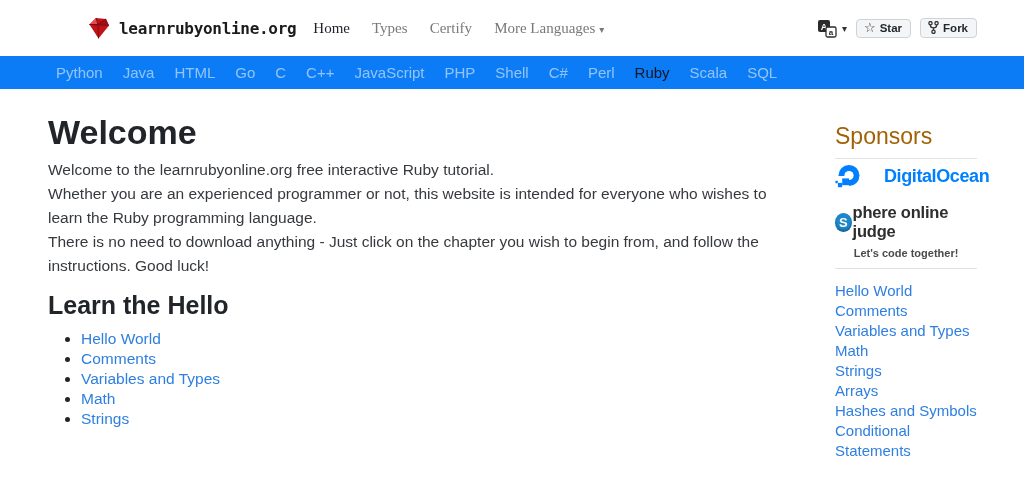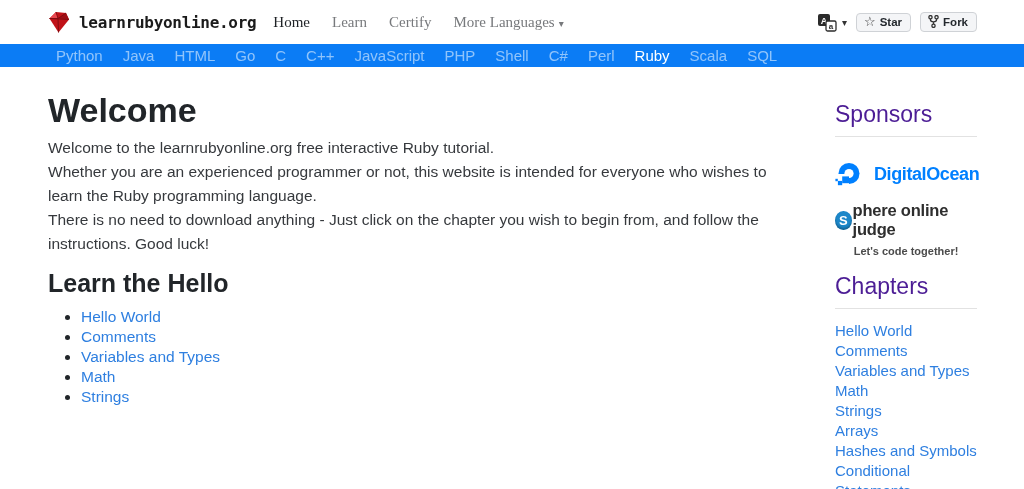--- a/index.html
+++ b/index.html
@@ -1,55 +1,55 @@
 <!DOCTYPE html>
 <html><head>
 <meta charset="utf-8">
 <style>
   * { margin:0; padding:0; box-sizing:border-box; }
   html,body { background:#ffffff; }
   body { font-family:"Liberation Sans","DejaVu Sans",sans-serif; }
   .viewport { position:relative; width:1024px; height:489px; overflow:hidden; background:#fff; }
 
   
-  .topbar { height:44px; display:flex; align-items:center; padding:0 47px 0 45px; background:#fff; }
+  .topbar { height:56px; display:flex; align-items:center; padding:0 47px 0 45px; background:#fff;margin-left:40px; }
   .brand { display:flex; align-items:center; gap:8px; cursor:pointer; }
   .brand-text { font-family:"DejaVu Sans Mono","Liberation Mono",monospace; font-weight:700; font-size:16px; color:#1b1b1b; letter-spacing:-0.3px; }
   .main-nav { display:flex; margin-left:6px; align-items:center; }
   .main-nav a { padding:0 11px; font-size:15px; color:#77797c; text-decoration:none; white-space:nowrap;font-family:Liberation Serif, serif; }
   .main-nav a.active { color:#1f2226; }
   .caret { font-size:10px; color:#77797c; margin-left:4px; }
   .header-actions { margin-left:auto; display:flex; align-items:center; gap:9px; }
   .translate-wrap { display:flex; align-items:center; gap:5px; cursor:pointer; }
   .translate-caret { font-size:10px; color:#333; }
   .gh-btn { display:inline-flex; align-items:center; gap:4px; background:#f4f5f7; border:1px solid #cfd2d6; border-radius:4px; padding:2px 8px 3px 7px; font-size:11.5px; font-weight:700; color:#24292e; font-family:"Liberation Sans",sans-serif; cursor:pointer; }
   .star-glyph { font-size:13px; line-height:11px; color:#333; font-weight:400; }
 
   
-  .langbar { height:23px; background:#0b7cf5; display:flex; align-items:center; padding-left:46px; }
+  .langbar { height:33px; background:#0b7cf5; display:flex; align-items:center; padding-left:46px; }
   .langbar a { padding:0 10px; font-size:15px; color:rgba(255,255,255,0.55); text-decoration:none; white-space:nowrap; }
-  .langbar a.active { color:#ffffff; }
+  .langbar a.active { color:#0f172a; }
 
   
   .content { display:flex; padding:0 47px 0 48px; }
   .main-col { width:768px; }
   .main-col h1 { margin-top:23px; font-size:34px; line-height:40px; font-weight:600; color:#212529; }
   .main-col h1 { margin-bottom:6px; }
   .main-col p { font-size:15.5px; line-height:24px; color:#36393d; }
   .code-inline { font-family:"DejaVu Sans Mono","Liberation Mono",monospace; font-size:12.5px; color:#c7254e; background:#f9f2f4; padding:2px 5px; border-radius:4px; }
   .main-col h2 { margin-top:12px; font-size:25px; line-height:30px; font-weight:700; color:#212529; }
   ul.basics { margin-top:9px; padding-left:33px; }
   ul.basics li { font-size:15.5px; line-height:20px; color:#212529; }
   ul.basics li a { color:#2e7fe0; text-decoration:none; }
 
   
   .sidebar { margin-left:37px; width:142px; }
-  .sidebar h3 { margin-top:34px; font-size:23px; line-height:26px; font-weight:400; color:#4c1d95; }
+  .sidebar h3 { margin-top:34px; font-size:23px; line-height:26px; font-weight:400; color:#a16207; }
   .sidebar hr { border:0; border-top:1px solid #e2e2e2; margin:9px 0 0 0; }
-  .sponsor-do { display:flex; align-items:center; gap:12px; margin-top:24px; cursor:pointer; }
+  .sponsor-do { display:flex; align-items:center; gap:22px; margin-top:4px; cursor:pointer; }
   .do-label { font-size:18px; font-weight:700; color:#0080ff; letter-spacing:-0.4px; }
   .sponsor-spoj { margin-top:13px; cursor:pointer; }
   .spoj-line { display:flex; align-items:center; font-weight:700; font-size:16.5px; color:#2e2e2e; letter-spacing:-0.2px; }
   .s-circle { width:19px; height:19px; border-radius:50%; background:#1c87c9; color:#fff; font-size:13px; font-weight:700; display:flex; align-items:center; justify-content:center; margin-right:1px; box-shadow:inset 0 -2px 2px rgba(0,0,0,0.25); }
   .spoj-tag { font-size:11px; font-weight:700; color:#4b4b4b; text-align:center; margin-top:6px; }
   .sidebar h3.chapters-h { margin-top:16px; }
   ul.chapters { list-style:none; margin-top:12px; }
   ul.chapters li { line-height:20px; }
   ul.chapters li a { font-size:15px; color:#2e7fe0; text-decoration:none; }
 </style>
@@ -65,21 +65,21 @@
           <polygon points="4.5,9.5 11,3 21,4 24,10.5 13.5,23.5" fill="#c11218"></polygon>
           <polygon points="4.5,9.5 11,3 13,9.5" fill="#e8484f"></polygon>
           <polygon points="21,4 24,10.5 13,9.5" fill="#9e0e14"></polygon>
           <path d="M4.5 9.5 L24 10.5 M11 3 L13 9.5 L13.5 23.5 M13 9.5 L21 4 M13 9.5 L4.5 9.5" stroke="#7d0a0f" stroke-width="0.9" fill="none"></path>
         </svg>
       </span>
       <span class="brand-text">learnrubyonline.org</span>
     </div>
     <nav class="main-nav">
       <a href="#" class="active">Home</a>
-      <a href="#">Learn</a>
+      <a href="#">Types</a>
       <a href="#">Certify</a>
       <a href="#"><span>More Languages</span><span class="caret">▾</span></a>
     </nav>
     <div class="header-actions">
       <span class="translate-wrap">
         <span style="display:flex;">
           <svg width="20" height="20" viewBox="0 0 20 20">
             <rect x="1" y="2" width="12" height="12" rx="2" fill="#2b2b2b"></rect>
             <text x="7" y="11.5" font-size="9" fill="#ffffff" text-anchor="middle" font-family="sans-serif" font-weight="bold">A</text>
             <rect x="9" y="9" width="10" height="10" rx="1.5" fill="#ffffff" stroke="#2b2b2b" stroke-width="1.3"></rect>
@@ -157,21 +157,20 @@
         </span>
         <span class="do-label">DigitalOcean</span>
       </div>
       <div class="sponsor-spoj">
         <div class="spoj-line">
           <span class="s-circle">S</span>
           <span>phere online judge</span>
         </div>
         <div class="spoj-tag">Let's code together!</div>
       </div>
-      <h3 class="chapters-h">Chapters</h3>
       <hr>
       <ul class="chapters">
         <li><a href="#">Hello World</a></li>
         <li><a href="#">Comments</a></li>
         <li><a href="#">Variables and Types</a></li>
         <li><a href="#">Math</a></li>
         <li><a href="#">Strings</a></li>
         <li><a href="#">Arrays</a></li>
         <li><a href="#">Hashes and Symbols</a></li>
         <li><a href="#">Conditional Statements</a></li>

